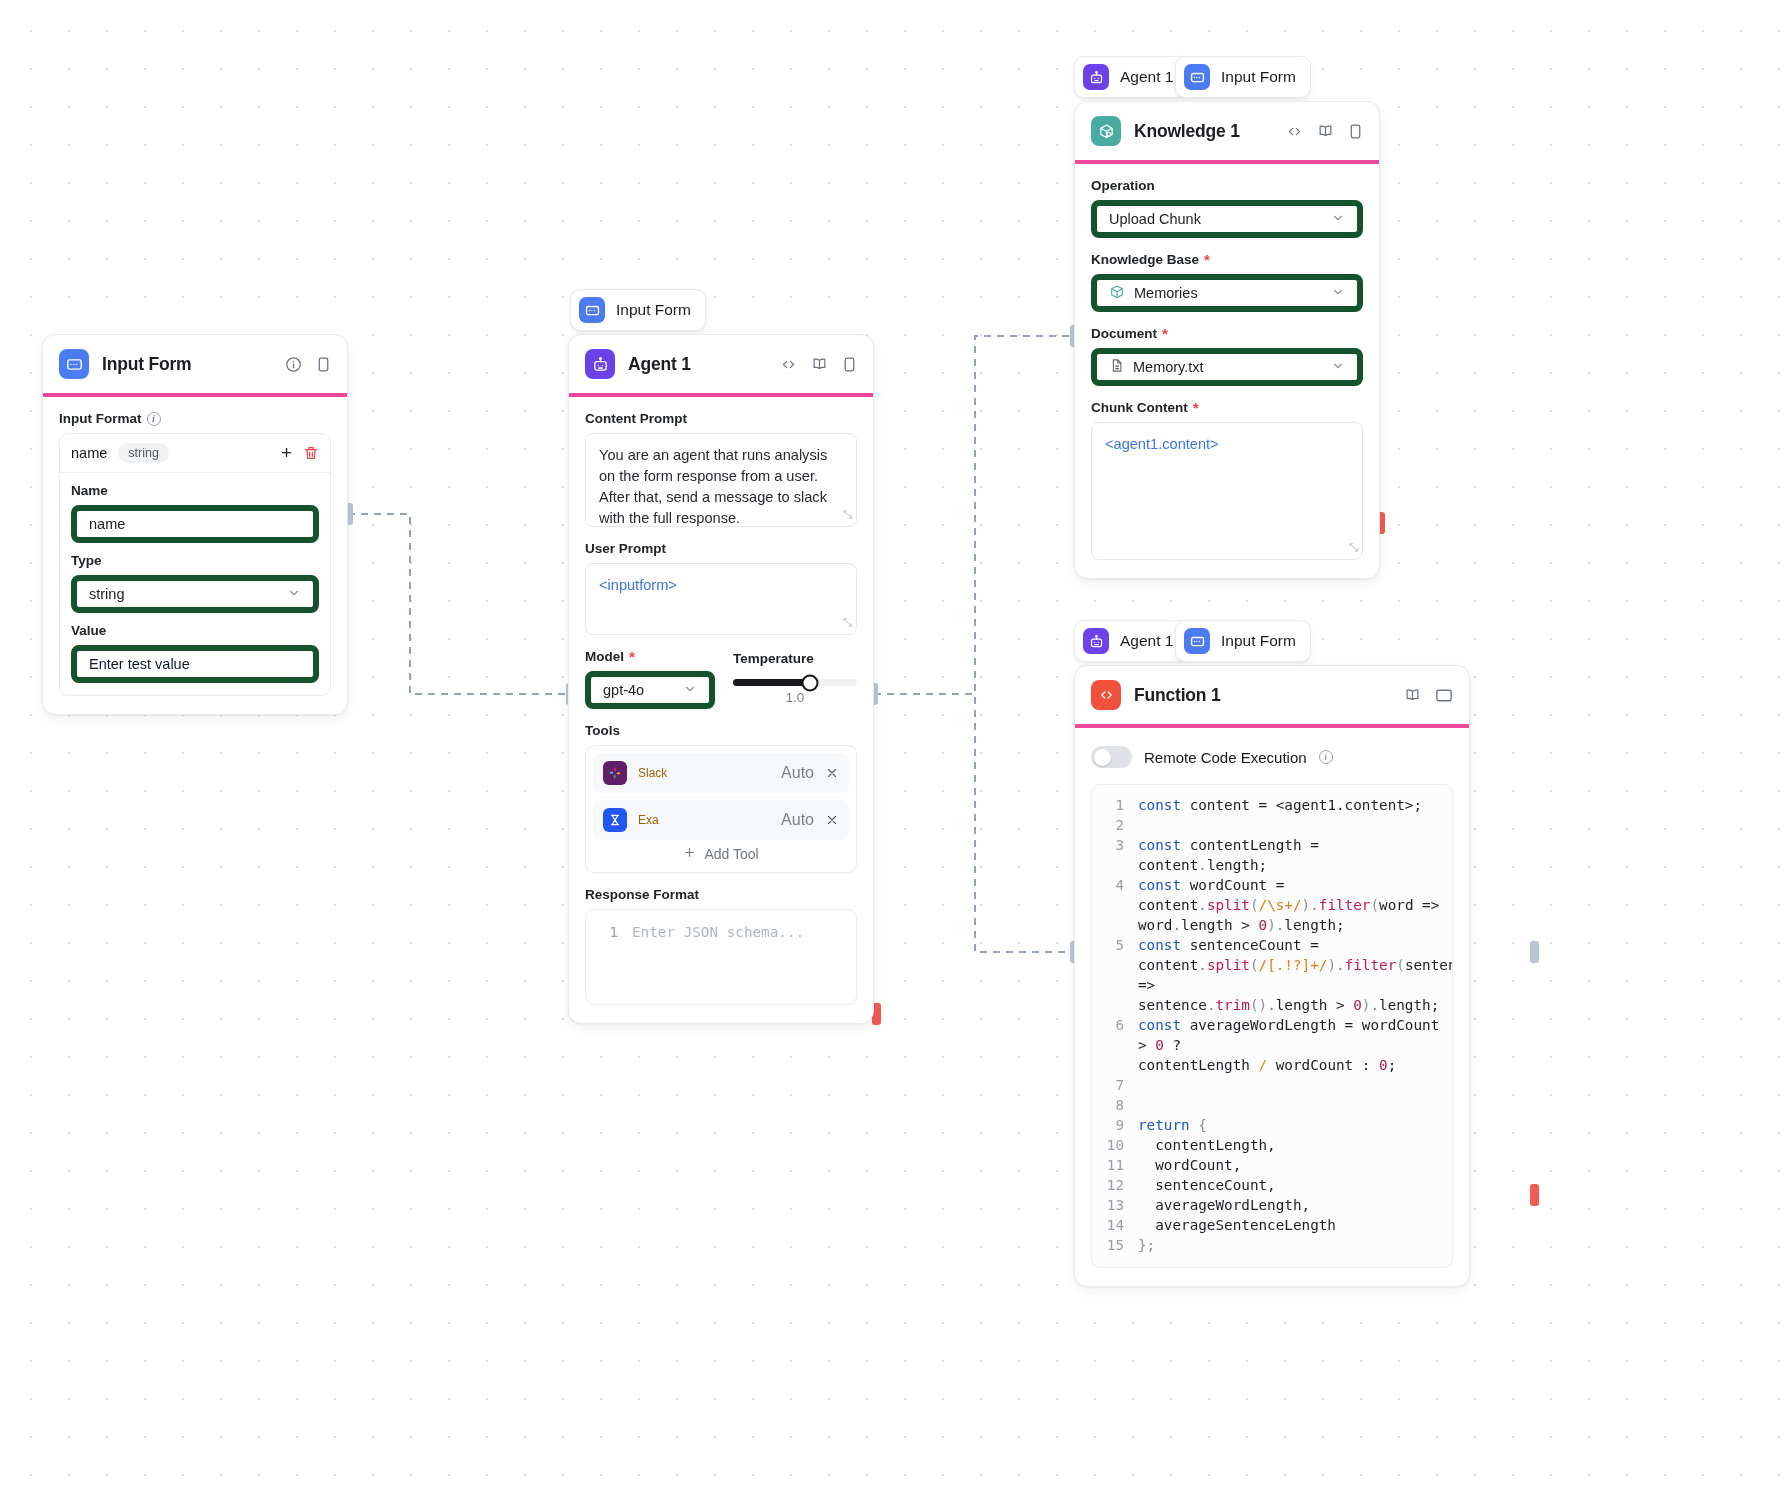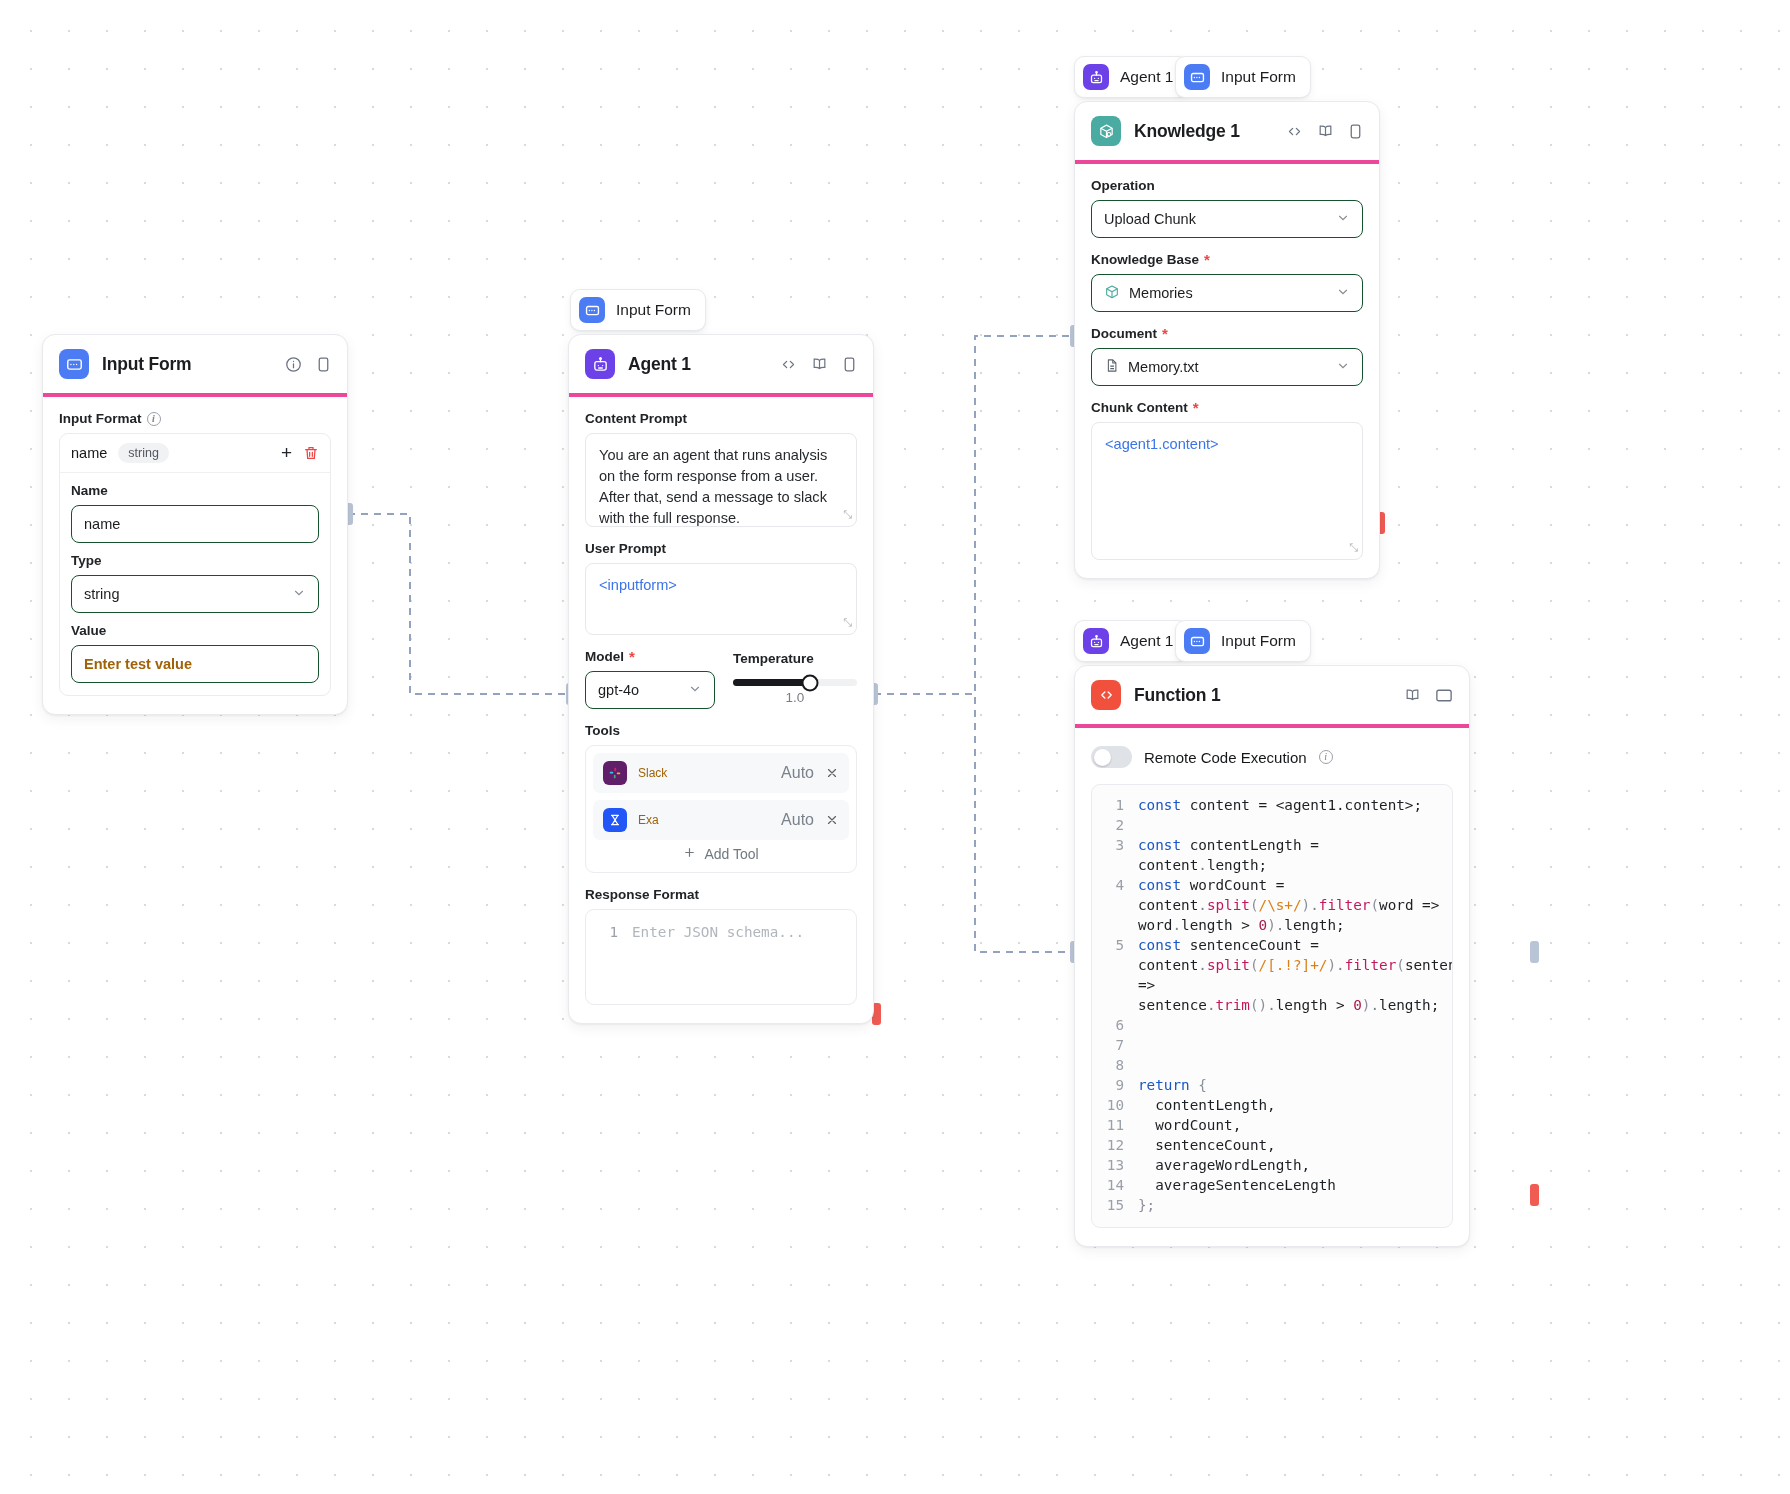--- a/index.html
+++ b/index.html
@@ -54,26 +54,26 @@
     width: 14px; height: 14px; border-radius: 50%;
     border: 1.2px solid #9aa1aa; color: #7a828c;
     font-size: 10px; font-style: italic; font-family: "Liberation Serif", serif;
     display: inline-flex; align-items: center; justify-content: center;
     line-height: 1;
   }
 
   
   .text-input, .select-box {
     width: 100%; height: 38px;
-    border: 1px solid #14532d; border-radius: 8px;
+    border: 6px solid #14532d; border-radius: 8px;
     background: #fff; font-size: 14.5px; color: #1b1d20;
     padding: 0 12px; display: flex; align-items: center;
     font-family: "Liberation Sans", sans-serif;
   }
-  .text-input.placeholder { color: #a16207; font-weight: bold; }
+  .text-input.placeholder { color: #0f172a; }
   .select-box { justify-content: space-between; cursor: pointer; }
   .select-left { display:flex; align-items:center; gap:9px; overflow:hidden; white-space:nowrap;}
   .chev { color: #878e98; flex: 0 0 auto; }
 
   .textarea {
     width: 100%;
     border: 1px solid #e6e8eb; border-radius: 8px;
     background: #fff; padding: 11px 13px;
     font-size: 14.6px; line-height: 1.45; color: #262a2e;
     position: relative;
@@ -564,20 +564,22 @@
 word</span><span class="op">.</span><span>length &gt; </span><span class="num">0</span><span class="punc">)</span><span class="op">.</span><span>length;</span></span>
           </div>
           <div class="code-line">
             <span class="ln">5</span>
             <span class="code-txt"><span class="kw">const </span><span>sentenceCount =
 content</span><span class="op">.</span><span class="fn">split</span><span class="punc">(</span><span class="re">/[.!?]+/</span><span class="punc">)</span><span class="op">.</span><span class="fn">filter</span><span class="punc">(</span><span>sentence =&gt;
 sentence</span><span class="op">.</span><span class="fn">trim</span><span class="punc">()</span><span class="op">.</span><span>length &gt; </span><span class="num">0</span><span class="punc">)</span><span class="op">.</span><span>length;</span></span>
           </div>
           <div class="code-line">
             <span class="ln">6</span>
+            <span class="code-txt"><span class="kw">const </span><span>averageWordLength = wordCount &gt; </span><span class="num">0</span><span> ?
+contentLength </span><span class="re">/</span><span> wordCount : </span><span class="num">0</span><span>;</span></span>
           </div>
           <div class="code-line">
             <span class="ln">7</span>
           </div>
           <div class="code-line">
             <span class="ln">8</span>
             <span class="code-txt">&nbsp;</span>
           </div>
           <div class="code-line">
             <span class="ln">9</span>

